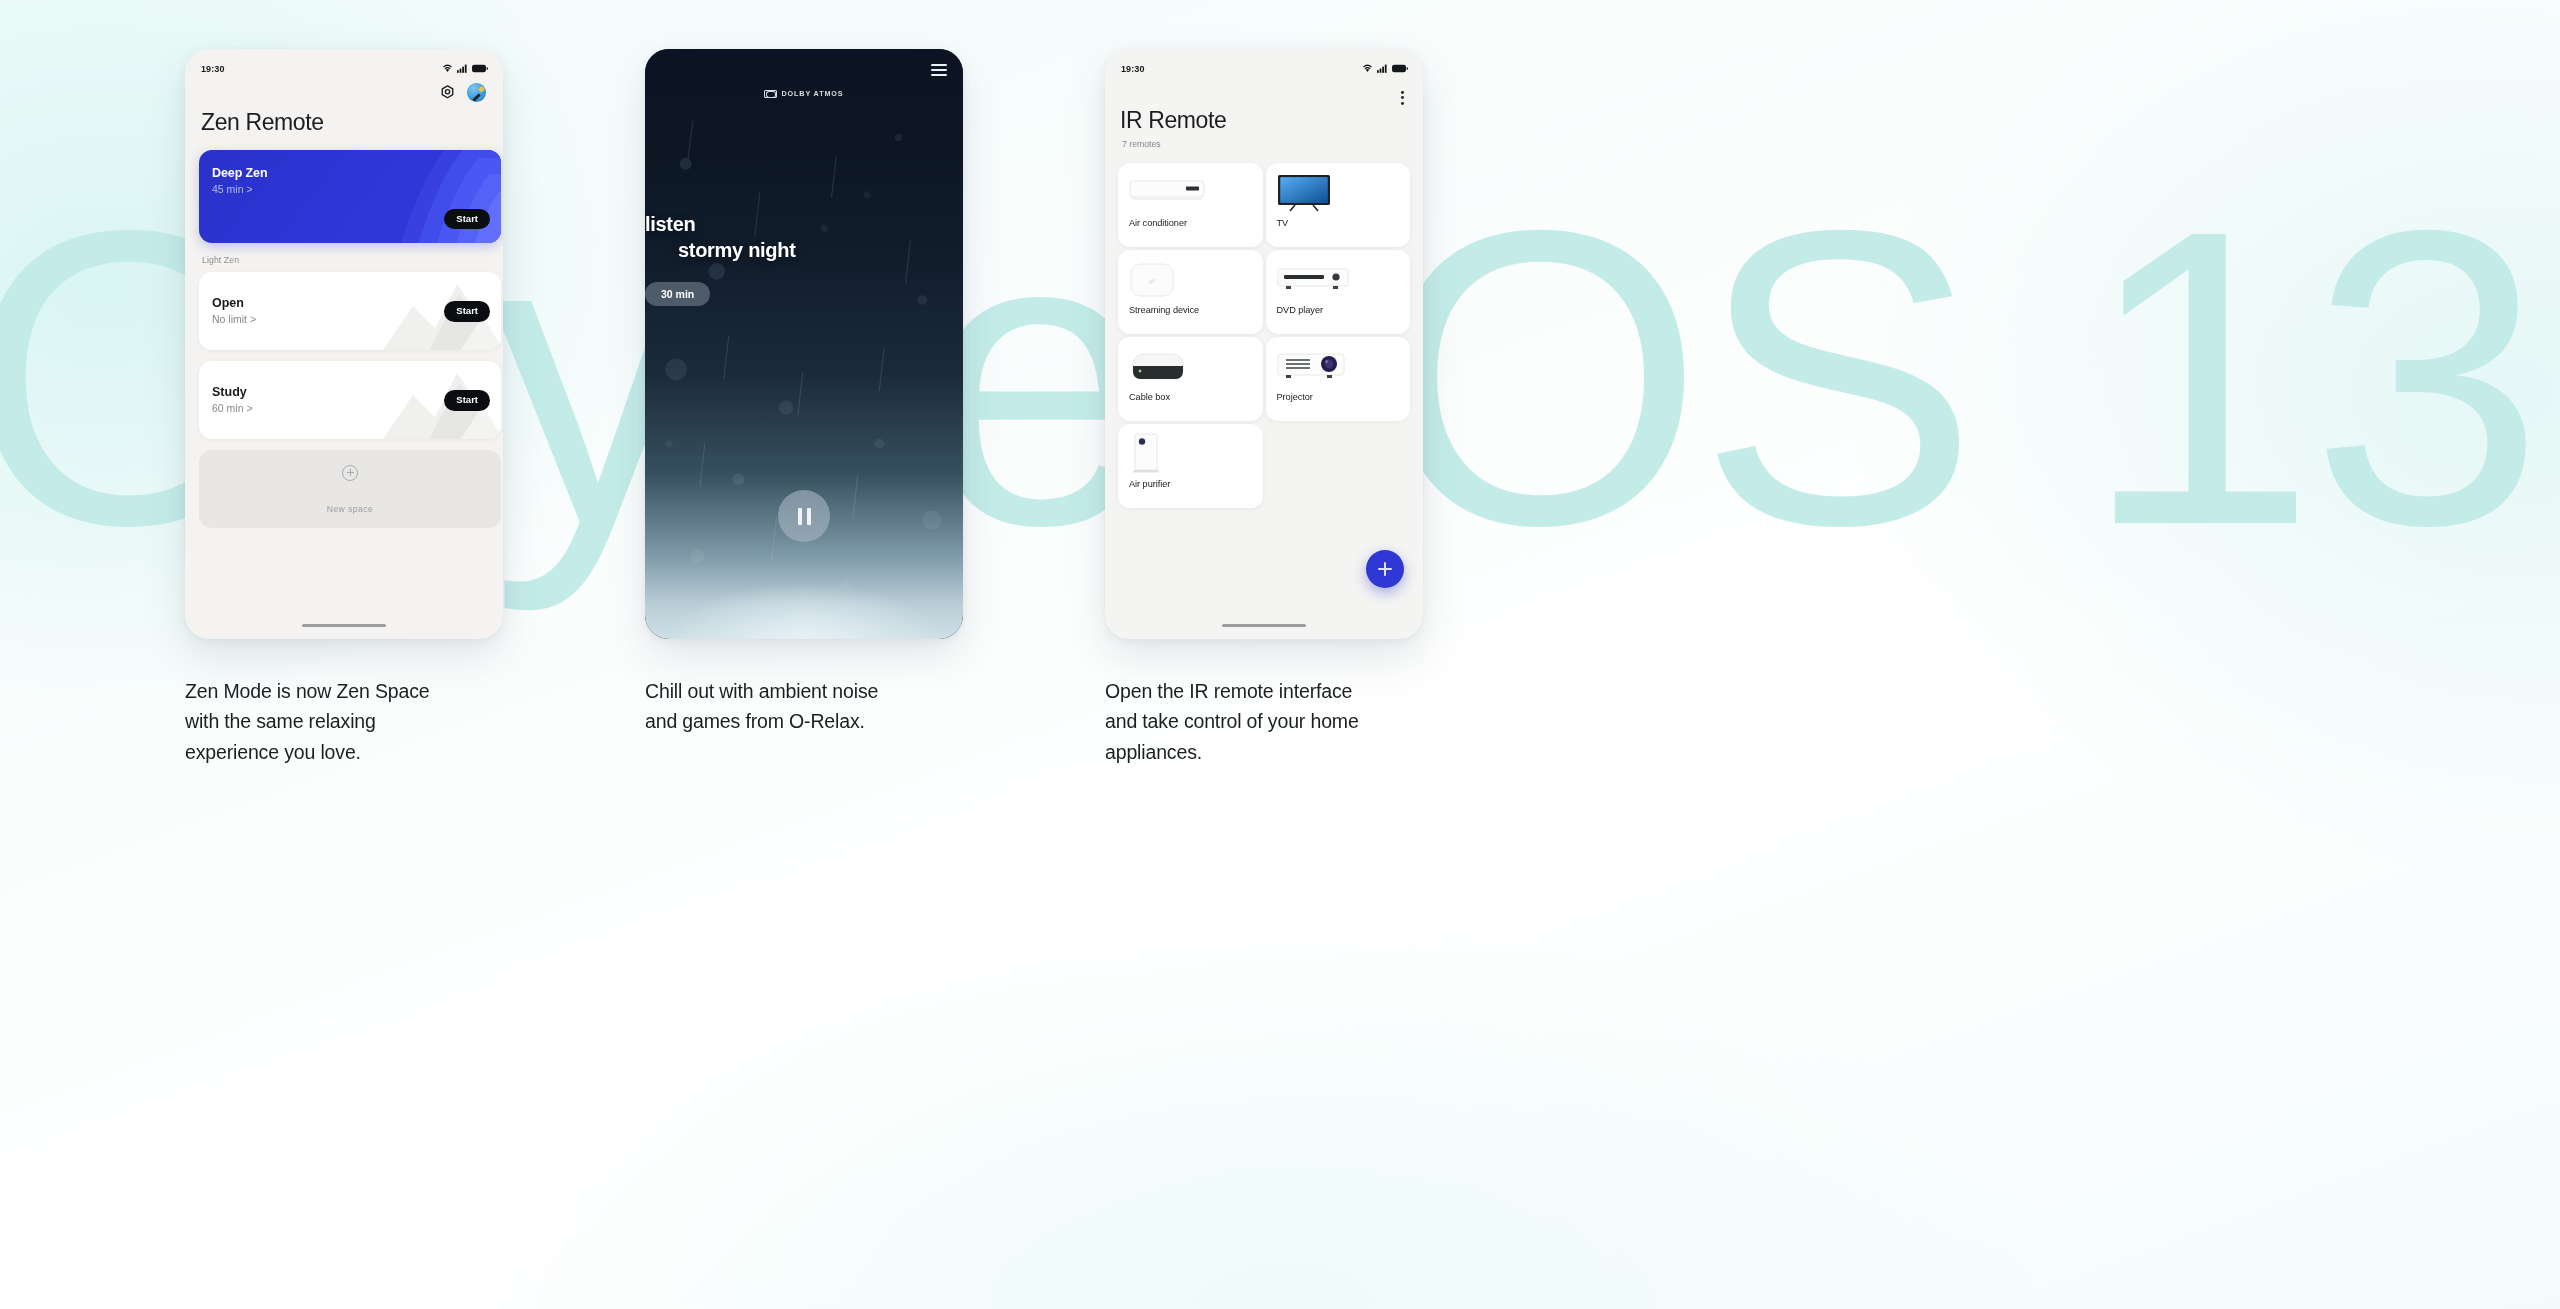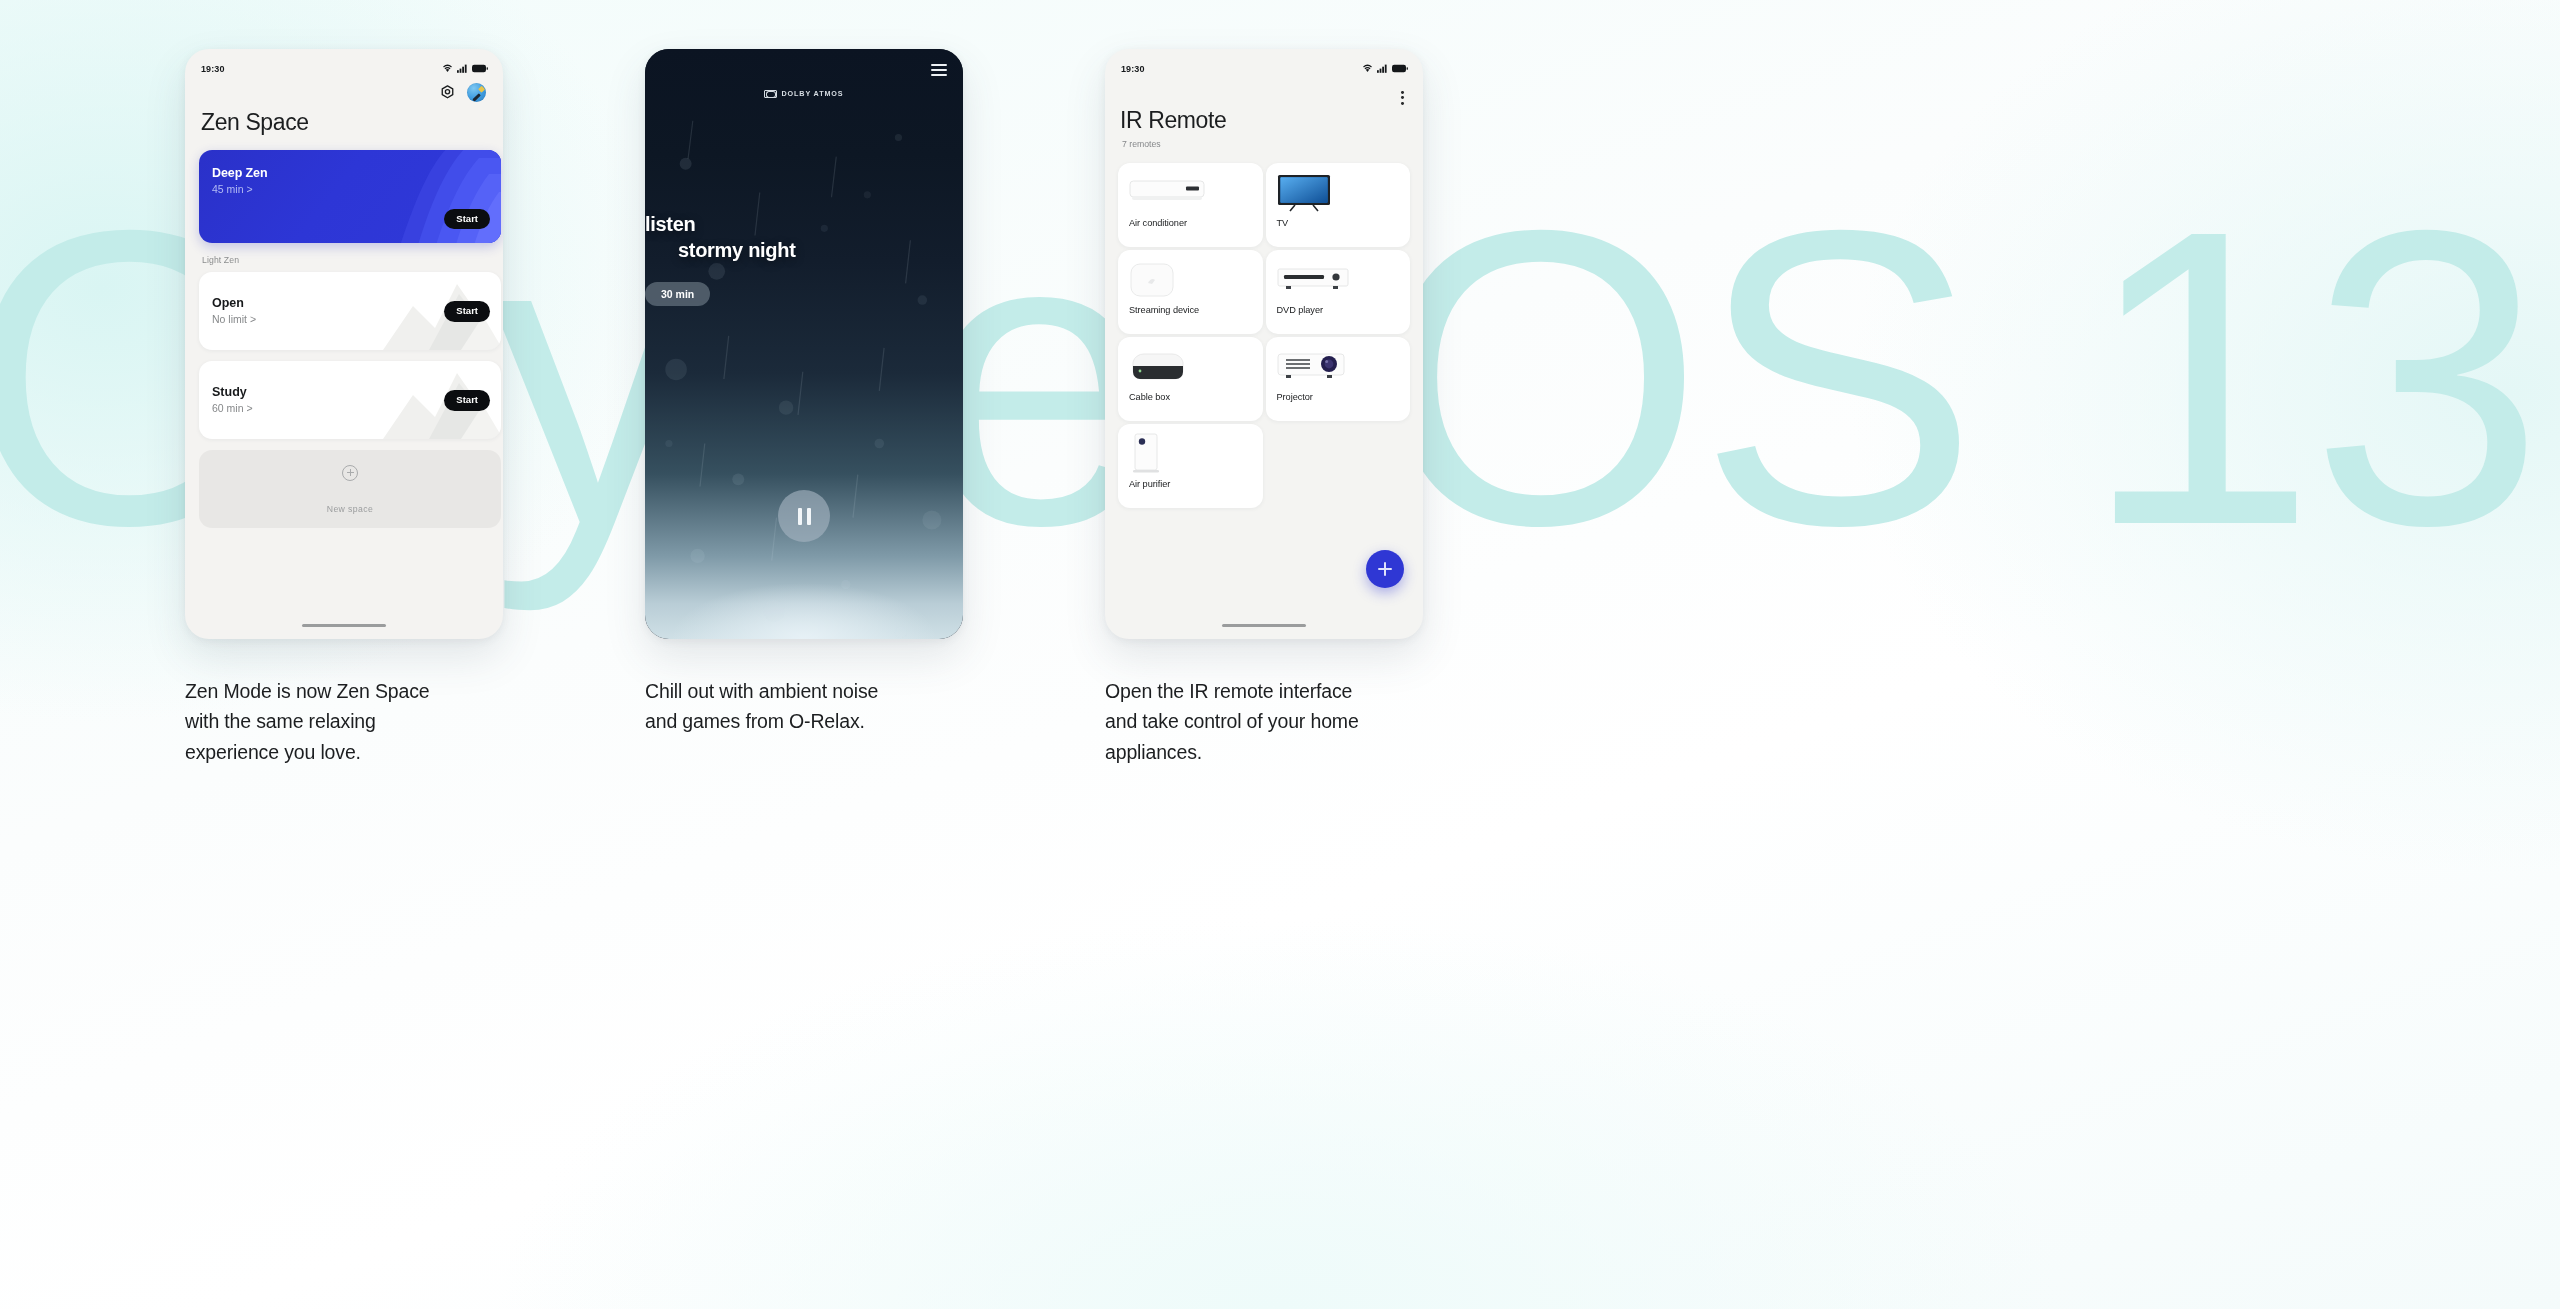--- a/index.html
+++ b/index.html
@@ -304,21 +304,21 @@
   </div>
 
   <div class="topbar">
     <svg class="gear" viewBox="0 0 24 24">
       <path d="M12 2.6 19.4 6.9v8.2L12 19.4 4.6 15.1V6.9z" fill="none" stroke="#1b1d1f" stroke-width="1.9" stroke-linejoin="round"></path>
       <circle cx="12" cy="11" r="3" fill="none" stroke="#1b1d1f" stroke-width="1.9"></circle>
     </svg>
     <div class="avatar"></div>
   </div>
 
-  <div class="page-title">Zen Space</div>
+  <div class="page-title">Zen Remote</div>
 
   <div class="zen-list">
 
     <div class="card-deep">
       <svg class="waves" viewBox="0 0 150 115" preserveAspectRatio="none">
         <path d="M40 115 C60 52 78 14 100 0 L150 0 150 115Z" fill="#3a43e0" opacity=".85"></path>
         <path d="M58 115 C74 60 90 26 110 6 L150 6 150 115Z" fill="#4450ec" opacity=".8"></path>
         <path d="M76 115 C90 68 104 38 122 18 L150 18 150 115Z" fill="#4e5bf4" opacity=".75"></path>
         <path d="M96 115 C106 78 118 52 132 34 L150 34 150 115Z" fill="#5a67fa" opacity=".7"></path>
         <path d="M114 115 C122 88 130 68 142 52 L150 52 150 115Z" fill="#6a76ff" opacity=".6"></path>

